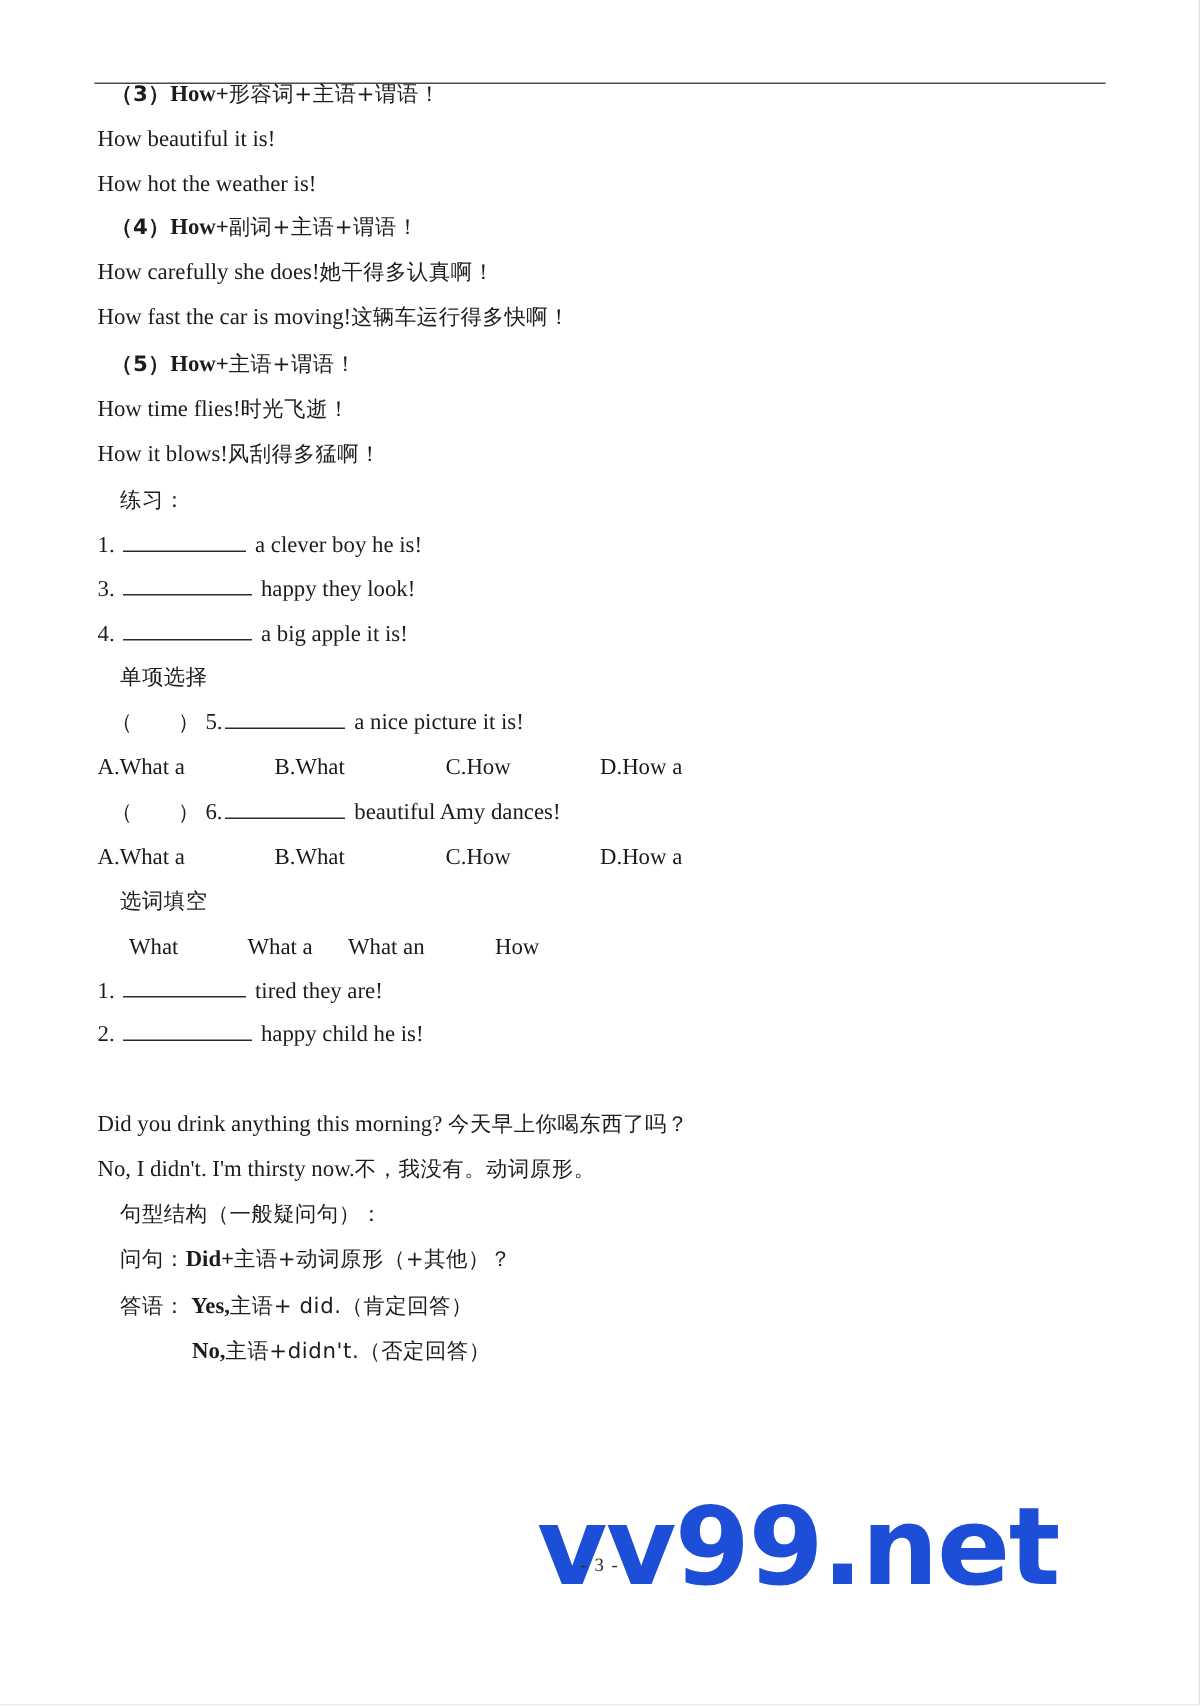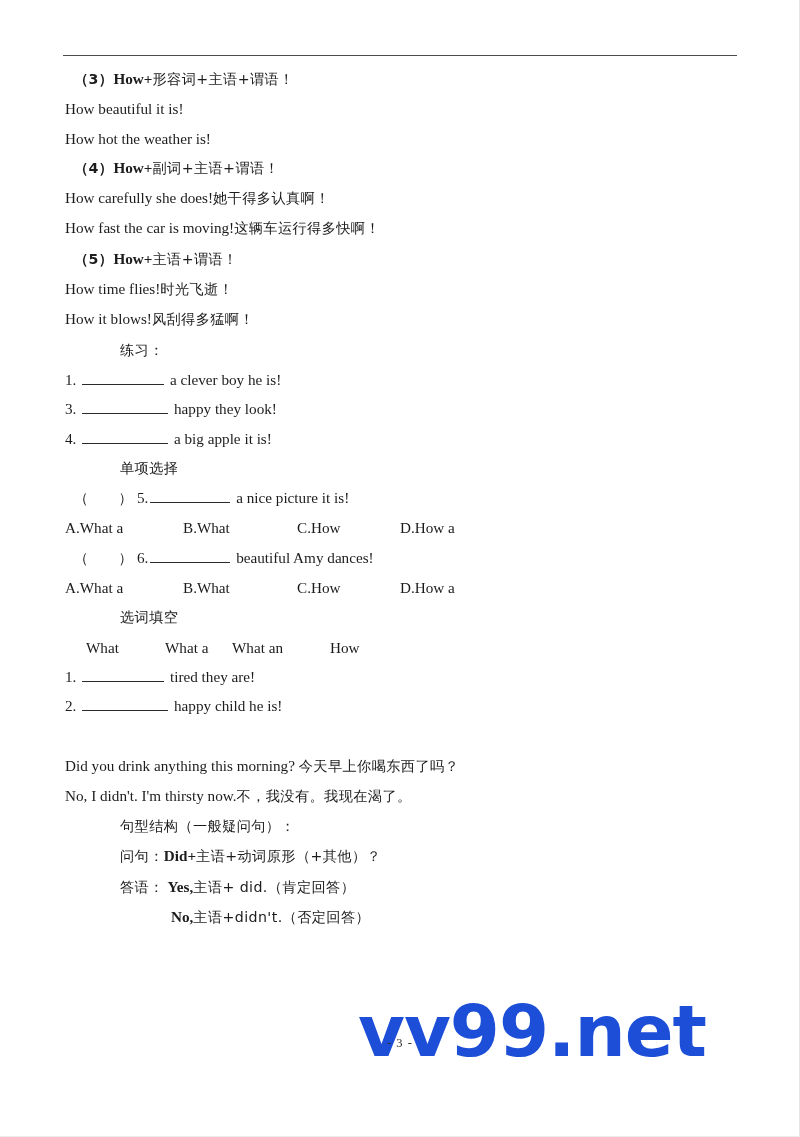--- a/index.html
+++ b/index.html
@@ -26,34 +26,34 @@
     position: absolute;
     left: 63px;
     top: 55px;
     width: 674px;
     height: 0;
     border-top: 1.6px solid #4a4a4a;
   }
   .content {
     position: absolute;
     left: 0;
-    top: 64px;
+    top: 48px;
     width: 800px;
   }
   .line {
     position: relative;
     padding: 0 0 0 65px;
     font-size: 15.2px;
     line-height: 29.3px;
     white-space: nowrap;
     color: #1c1c1c;
   }
   .line.indent1 { padding-left: 74px; }
-  .line.indent2 { padding-left: 120px; }
-  .line.indent3 { padding-left: 128px; margin-left: 43px; }
+  .line.indent2 { padding-left: 80px; }
+  .line.indent3 { padding-left: 128px; }
   .cn {
     font-family: "DejaVu Sans", "Liberation Sans", sans-serif;
     font-size: 14.2px;
     letter-spacing: 0.4px;
   }
   .b { font-weight: bold; }
   .num-b { font-weight: bold; }
   
   .blank {
     display: inline-block;
@@ -155,21 +155,21 @@
 
     <div class="bank-row"><span class="bank k0">What</span><span class="bank k1">What a</span><span class="bank k2">What an</span><span class="bank">How</span></div>
 
     <div class="line"><span>1.</span> <span class="blank w1"></span> <span>tired they are!</span></div>
     <div class="line"><span>2.</span> <span class="blank w2"></span> <span>happy child he is!</span></div>
 
     <div class="spacer-lg"></div>
 
 
     <div class="line"><span>Did you drink anything this morning?</span> <span class="cn">今天早上你喝东西了吗？</span></div>
-    <div class="line"><span>No, I didn't. I'm thirsty now.</span><span class="cn">不，我没有。我现在渴了。</span></div>
+    <div class="line"><span>No, I didn't. I'm thirsty now.</span><span class="cn">不，我没有。动词原形。</span></div>
 
     <div class="line indent2"><span class="cn">句型结构（一般疑问句）：</span></div>
 
     <div class="line indent2"><span class="cn">问句：</span><span class="b">Did+</span><span class="cn">主语+动词原形（+其他）？</span></div>
 
     <div class="line indent2"><span class="cn">答语：</span> <span class="b">Yes,</span><span class="cn">主语+ did.（肯定回答）</span></div>
 
     <div class="line indent3"><span class="b">No,</span><span class="cn">主语+didn't.（否定回答）</span></div>
 
   </div>

